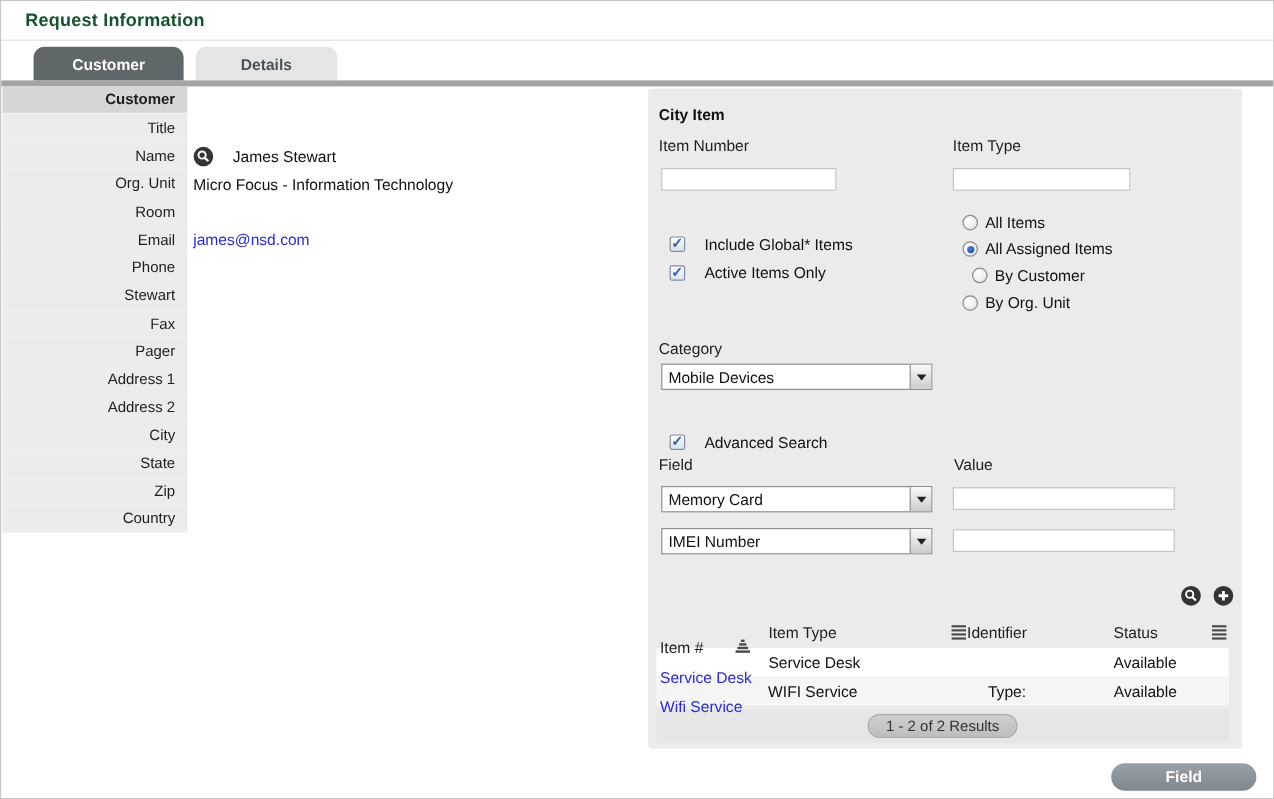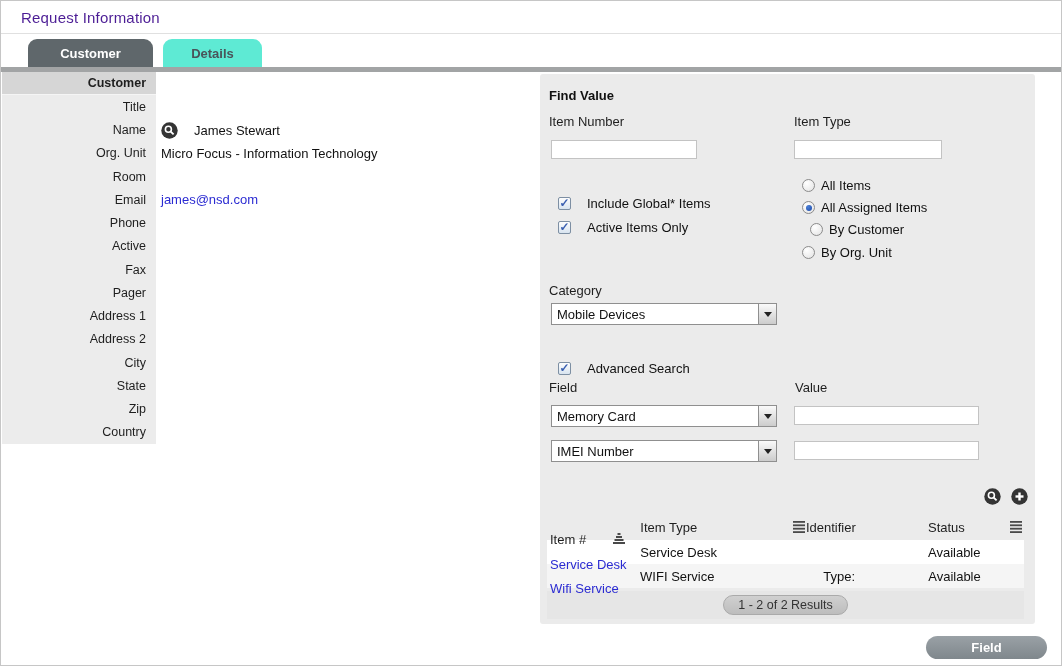--- a/index.html
+++ b/index.html
@@ -13,32 +13,32 @@
     background: #fff;
     overflow: hidden;
   }
 
   
   .title-bar {
     position:absolute; left:0; top:0; width:100%; height:33px;
     display:flex; align-items:center; padding-left:20px;
     border-bottom:1px solid #e0e0e0; background:#fff;
   }
-  .title-bar h1 { font-size:15px; font-weight:normal; color:#4c1d95; letter-spacing:.2px; }
+  .title-bar h1 { font-size:15px; font-weight:bold; color:#14532d; letter-spacing:.2px; }
 
   
   .tab-strip { position:absolute; left:0; top:34px; width:100%; height:32px; background:#fff; }
   .tab {
     position:absolute; bottom:0; height:28px;
     border-radius:9px 9px 0 0;
     display:flex; align-items:center; justify-content:center;
     font-size:13px; font-weight:bold; cursor:default;
   }
   .tab.active { left:27px; width:125px; background:#5f676b; color:#fff; }
-  .tab.inactive { left:162px; width:99px; background:#5eead4; color:#4a535a; }
+  .tab.inactive { left:162px; width:118px; background:#e5e5e5; color:#4a535a; }
   .gray-bar { position:absolute; left:0; top:66px; width:100%; height:5px; background:#a2a4a5; }
 
   
   .fields { position:absolute; left:1px; top:71px; width:530px; }
   .frow { display:flex; height:23.25px; align-items:center; }
   .flabel {
     width:154px; height:100%; background:#ececec;
     display:flex; align-items:center; justify-content:flex-end;
     padding-right:10px; font-size:12.5px; color:#1e1e1e; white-space:nowrap;
   }
@@ -198,21 +198,21 @@
       <div class="flabel">Email</div>
       <div class="fvalue">
           <span class="link">james@nsd.com</span>
         </div>
     </div>
     <div class="frow">
       <div class="flabel">Phone</div>
       <div class="fvalue"></div>
     </div>
     <div class="frow">
-      <div class="flabel">Active</div>
+      <div class="flabel">Stewart</div>
       <div class="fvalue"></div>
     </div>
     <div class="frow">
       <div class="flabel">Fax</div>
       <div class="fvalue"></div>
     </div>
     <div class="frow">
       <div class="flabel">Pager</div>
       <div class="fvalue"></div>
     </div>
@@ -236,21 +236,21 @@
       <div class="flabel">Zip</div>
       <div class="fvalue"></div>
     </div>
     <div class="frow">
       <div class="flabel">Country</div>
       <div class="fvalue"></div>
     </div>
   </div>
 
   <div class="panel">
-    <div class="heading">Find Value</div>
+    <div class="heading">City Item</div>
 
     <div class="plabel" style="left:9px; top:40px;">Item Number</div>
     <input class="tinput" style="left: 11px; top: 66px; width: 146px;" value="">
 
     <div class="plabel" style="left:254px; top:40px;">Item Type</div>
     <input class="tinput" style="left: 254px; top: 66px; width: 148px;" value="">
 
     <div class="check-row" style="left:18px; top:102px;">
       <span class="cb"></span>
       <span class="lbl">Include Global* Items</span>

